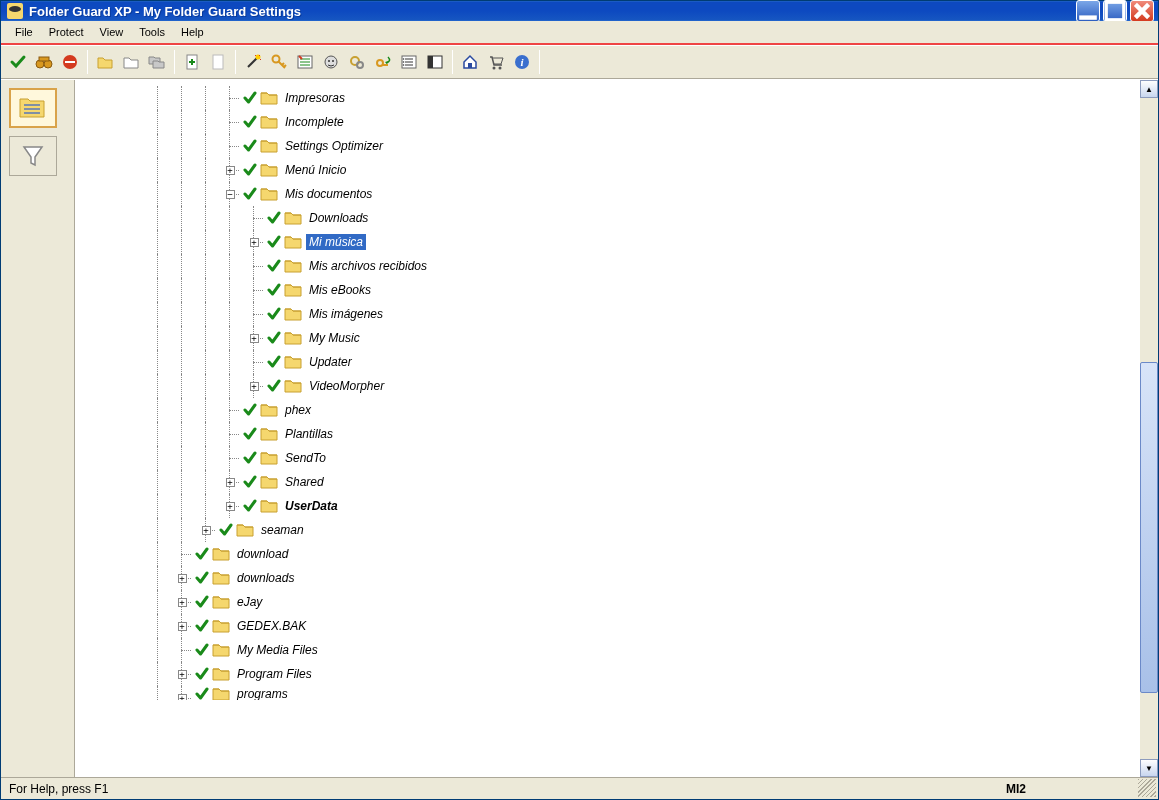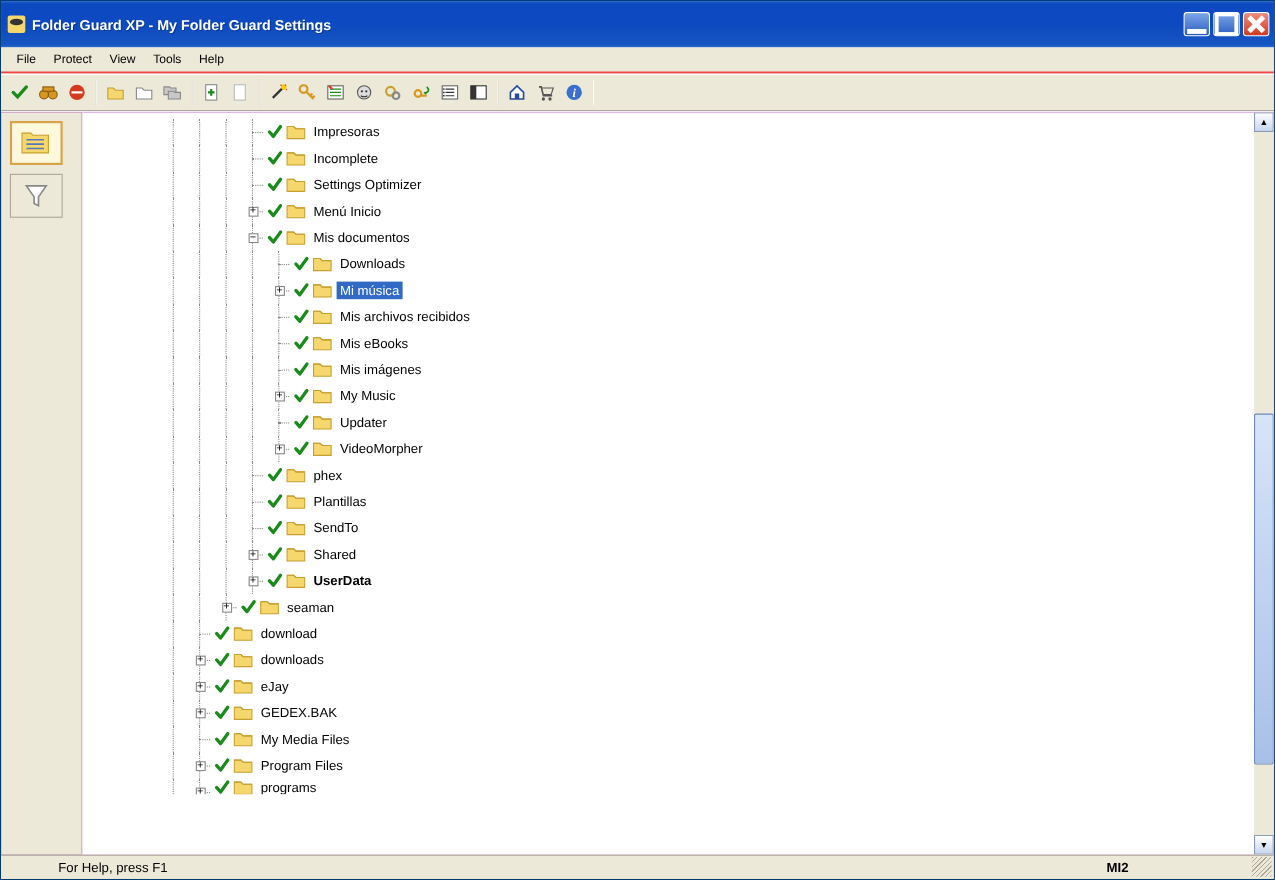--- a/index.html
+++ b/index.html
@@ -1,36 +1,36 @@
 <!DOCTYPE html>
 <html><head>
 <meta charset="utf-8">
 <style>
   * { box-sizing: border-box; }
   html,body { margin:0; padding:0; height:100%; font-family: Tahoma, "MS Sans Serif", Arial, sans-serif; font-size:11px; color:#000; }
   .window { width:1159px; height:800px; border:1px solid #003C74; display:flex; flex-direction:column; background:#ECE9D8; }
   
-  .titlebar { height:42px; background:linear-gradient(to bottom,#2a6fd4 0%,#1656c1 3%,#0d49c0 6%,#0d49c0 50%,#1656c1 95%,#2a6fd4 100%); background-color:#1656c1; color:#fff; display:flex; align-items:center; padding:0 4px; }
+  .titlebar { height:20px; background:linear-gradient(to bottom,#2a6fd4 0%,#1656c1 3%,#0d49c0 6%,#0d49c0 50%,#1656c1 95%,#2a6fd4 100%); background-color:#1656c1; color:#fff; display:flex; align-items:center; padding:0 4px; }
   .titlebar .app-icon { width:16px; height:16px; margin:0 6px 0 2px; background:#F5D76E; border-radius:2px; position:relative; }
   .titlebar .app-icon::after { content:""; position:absolute; top:3px; left:2px; width:12px; height:6px; background:#333; border-radius:50%; }
   .titlebar .title { font-weight:bold; font-size:13px; text-shadow:1px 1px 0 #083a9c; flex:1; }
   .win-buttons { display:flex; gap:3px; }
   .win-btn { width:24px; height:22px; border:1px solid #fff; border-radius:3px; display:flex; align-items:center; justify-content:center; font-weight:bold; font-family:Arial; }
   .win-btn.min, .win-btn.max { background:linear-gradient(to bottom,#7ba7e8,#2d5ec0); color:#fff; }
   .win-btn.close { background:linear-gradient(to bottom,#f08b7b,#d43a1f); color:#fff; }
   
   .menubar { height:24px; background:#ECE9D8; display:flex; align-items:center; padding:0 6px; border-bottom:2px solid #ef4444; }
   .menu-item { padding:3px 8px; cursor:default; }
   
   .toolbar { height:34px; background:#ECE9D8; border-top:1px solid #fff; border-bottom:1px solid #ACA899; display:flex; align-items:center; padding:0 4px; }
   .tb-btn { width:26px; height:26px; display:flex; align-items:center; justify-content:center; background:transparent; border:1px solid transparent; }
   .tb-sep { width:1px; height:24px; background:#ACA899; margin:0 4px; border-right:1px solid #fff; }
   .tb-btn svg { width:18px; height:18px; }
   
-  .body-area { flex:1; display:flex; background:#a21caf; border-top:1px solid #fff; overflow:hidden; }
+  .body-area { flex:1; display:flex; background:#a3a3a3; border-top:1px solid #fff; overflow:hidden;font-style:italic; }
   .side-panel { width:74px; background:#ECE9D8; padding:8px 8px; display:flex; flex-direction:column; gap:8px; border-right:1px solid #ACA899; }
   .side-btn { width:48px; height:40px; background:#ECE9D8; border:1px solid #ACA899; display:flex; align-items:center; justify-content:center; }
   .side-btn.active { background:#FFF8DC; border:2px solid #D9A34A; }
   .side-btn svg { width:30px; height:26px; }
   .tree-wrapper { flex:1; background:#fff; position:relative; overflow:hidden; border-left:1px solid #fff; }
   .tree { position:absolute; top:0; left:0; right:18px; bottom:0; overflow:hidden; padding-top:6px; font-size:12px; }
   .vscroll { position:absolute; right:0; top:0; bottom:0; width:18px; background:#ECE9D8; display:flex; flex-direction:column; }
   .vs-btn { width:18px; height:18px; background:linear-gradient(to bottom,#fefefe,#c8d6ef); border:1px solid #8c9bbd; display:flex; align-items:center; justify-content:center; font-size:8px; }
   .vs-track { flex:1; background:#ECE9D8; position:relative; }
   .vs-thumb { position:absolute; left:0; right:0; background:linear-gradient(to bottom,#d8e4f8,#a8c0e8); border:1px solid #6b89c8; border-radius:2px; }
@@ -47,21 +47,21 @@
   .check { width:16px; height:16px; display:inline-flex; align-items:center; justify-content:center; margin-right:2px; }
   .check svg { width:14px; height:14px; }
   .folder-icon { width:18px; height:16px; display:inline-flex; align-items:center; justify-content:center; margin-right:4px; }
   .folder-icon svg { width:18px; height:16px; }
   .label { padding:1px 3px; }
   .label.selected { background:#316AC5; color:#fff; }
   .label.bold { font-weight:bold; }
   
   .statusbar { height:22px; background:#ECE9D8; border-top:1px solid #ACA899; display:flex; align-items:center; font-size:12px; }
   .status-cell { padding:2px 8px; border-right:1px solid #ACA899; }
-  .status-cell.main { flex:1; border-right:none;margin-left:44px; }
+  .status-cell.main { flex:1; border-right:none; }
   .status-cell.right { border-right:none; width:140px; text-align:left;font-weight:bold; }
   .status-grip { width:18px; height:18px; align-self:flex-end; background:repeating-linear-gradient(135deg,#ACA899 0,#ACA899 1px,transparent 1px,transparent 3px); margin-right:2px; margin-bottom:2px;}
 </style>
 </head>
 <body>
 
 <div class="window">
 
   <div class="titlebar">
     <div class="app-icon"></div>

